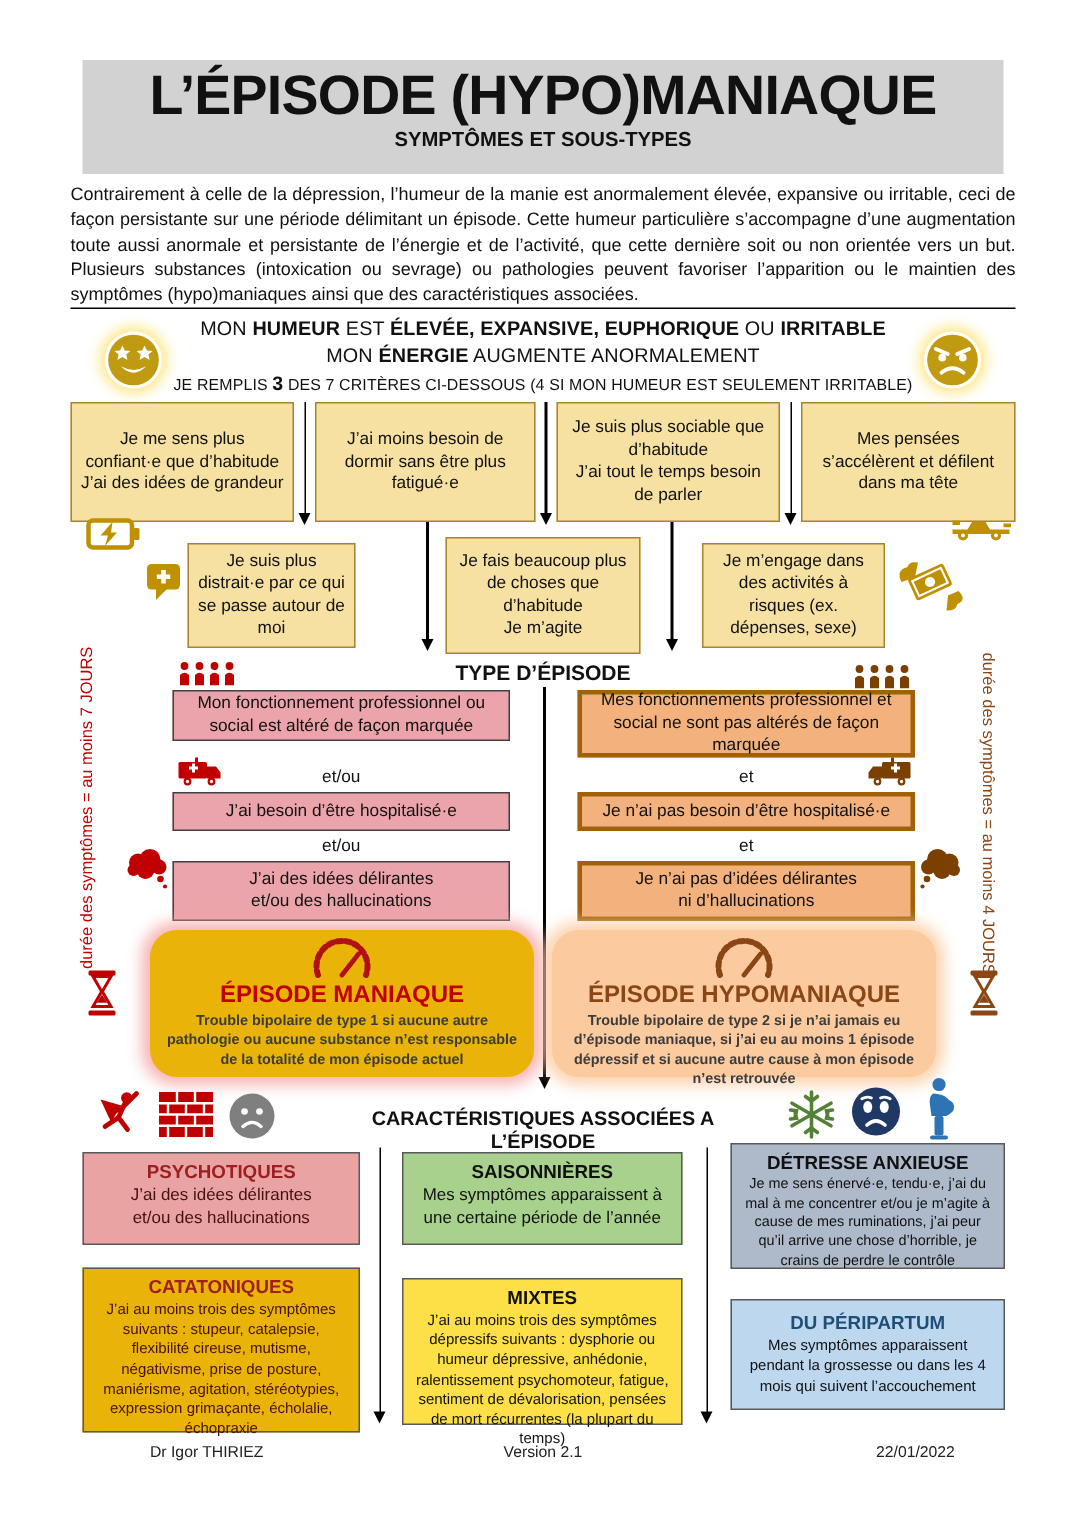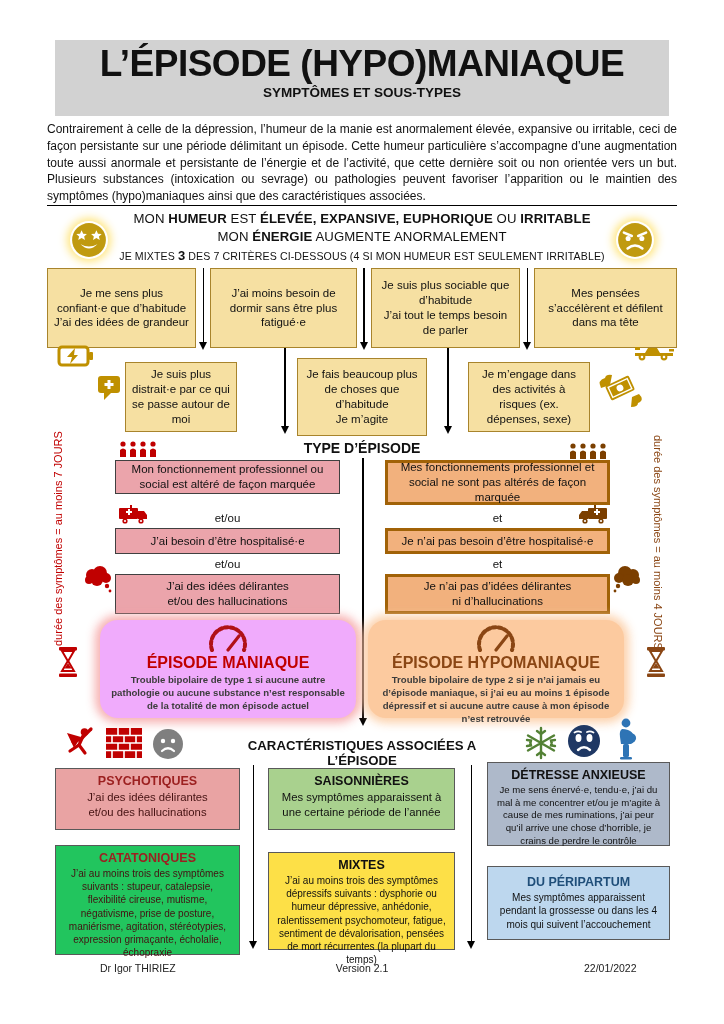--- a/index.html
+++ b/index.html
@@ -51,21 +51,21 @@
 
   <div class="abs" style="left:47px;top:205px;width:630px;height:1px;background:#000;"></div>
 
   <div class="abs mood" style="left:100px;top:211px;width:524px;font-weight:400;">
     <span>MON </span><b>HUMEUR</b><span> EST </span><b>ÉLEVÉE, EXPANSIVE, EUPHORIQUE</b><span> OU </span><b>IRRITABLE</b>
   </div>
   <div class="abs mood" style="left:100px;top:229px;width:524px;">
     <span>MON </span><b>ÉNERGIE</b><span> AUGMENTE ANORMALEMENT</span>
   </div>
   <div class="abs mood mood3" style="left:100px;top:248px;width:524px;">
-    <span>JE MIXTES </span><span class="big3">3</span><span> DES 7 CRITÈRES CI-DESSOUS (4 SI MON HUMEUR EST SEULEMENT IRRITABLE)</span>
+    <span>JE REMPLIS </span><span class="big3">3</span><span> DES 7 CRITÈRES CI-DESSOUS (4 SI MON HUMEUR EST SEULEMENT IRRITABLE)</span>
   </div>
 
   <div class="abs" style="left:70px;top:221px;width:38px;height:38px;border-radius:50%;box-shadow:0 0 9px 3px rgba(255,228,120,.95);">
     <svg width="38" height="38" viewBox="0 0 36 36">
         <circle cx="18" cy="18" r="16" fill="#c09a10"></circle>
       <polygon fill="#fff" points="11,8.8 12.5,12 16,12.3 13.4,14.6 14.2,18 11,16.1 7.8,18 8.6,14.6 6,12.3 9.5,12"></polygon>
       <polygon fill="#fff" points="25,8.8 26.5,12 30,12.3 27.4,14.6 28.2,18 25,16.1 21.8,18 22.6,14.6 20,12.3 23.5,12"></polygon>
       <path d="M10 22 Q18 30 26 22 Q18 26.5 10 22 Z" fill="#fff"></path>
       </svg>
   </div>
@@ -258,21 +258,21 @@
           <circle cx="18" cy="8" r="7"></circle>
           <circle cx="24" cy="13" r="5"></circle>
           <circle cx="15" cy="15" r="6"></circle>
           <circle cx="7" cy="15" r="4"></circle>
           <circle cx="25" cy="21" r="2.2"></circle>
           <circle cx="28" cy="26" r="1.4"></circle>
         </g>
       </svg>
   </div>
 
-  <div class="abs sumbox" style="left:100px;top:620px;width:256px;height:98px;background:#f0abfc;box-shadow:0 0 10px 5px rgba(246,164,164,.85);">
+  <div class="abs sumbox" style="left:100px;top:620px;width:256px;height:98px;background:#eab308;box-shadow:0 0 10px 5px rgba(246,164,164,.85);">
     <div style="margin-top:4px;">
       <svg width="46" height="28" viewBox="0 0 46 28">
           <path d="M7 26 A17 17 0 1 1 39 26" fill="none" stroke="#b01117" stroke-width="4" stroke-dasharray="3.2 2.6" stroke-linecap="round"></path>
           <path d="M23 26 L34 12" stroke="#b01117" stroke-width="3.2" stroke-linecap="round"></path>
         </svg>
     </div>
     <div class="sumtitle" style="color:#c00000;">ÉPISODE MANIAQUE</div>
     <div class="sumtext">Trouble bipolaire de type 1 si aucune autre pathologie ou aucune substance n’est responsable de la totalité de mon épisode actuel</div>
   </div>
   <div class="abs sumbox" style="left:368px;top:620px;width:256px;height:98px;background:#fcca9f;box-shadow:0 0 10px 5px rgba(252,202,159,.85);">
@@ -377,21 +377,21 @@
   </div>
   <div class="abs charbox" style="left:268px;top:768px;width:187px;height:62px;background:#a9d18e;">
     <div class="chartitle">SAISONNIÈRES</div>
     <div class="chartext pre">Mes symptômes apparaissent à
 une certaine période de l’année</div>
   </div>
   <div class="abs charbox small" style="left:487px;top:762px;width:183px;height:84px;background:#aeb9ca;">
     <div class="chartitle">DÉTRESSE ANXIEUSE</div>
     <div class="chartext">Je me sens énervé·e, tendu·e, j’ai du mal à me concentrer et/ou je m’agite à cause de mes ruminations, j’ai peur qu’il arrive une chose d’horrible, je crains de perdre le contrôle</div>
   </div>
-  <div class="abs charbox mid" style="left:55px;top:845px;width:185px;height:110px;background:#22c55e;">
+  <div class="abs charbox mid" style="left:55px;top:845px;width:185px;height:110px;background:#eab308;">
     <div class="chartitle" style="color:#9c2020;">CATATONIQUES</div>
     <div class="chartext" style="color:#441111;">J’ai au moins trois des symptômes suivants : stupeur, catalepsie, flexibilité cireuse, mutisme, négativisme, prise de posture, maniérisme, agitation, stéréotypies, expression grimaçante, écholalie, échopraxie</div>
   </div>
   <div class="abs charbox mid" style="left:268px;top:852px;width:187px;height:98px;background:#fde047;">
     <div class="chartitle">MIXTES</div>
     <div class="chartext">J’ai au moins trois des symptômes dépressifs suivants : dysphorie ou humeur dépressive, anhédonie, ralentissement psychomoteur, fatigue, sentiment de dévalorisation, pensées de mort récurrentes (la plupart du temps)</div>
   </div>
   <div class="abs charbox mid cell" style="left:487px;top:866px;width:183px;height:74px;background:#bdd7ee;flex-direction:column;">
     <div class="chartitle" style="color:#1f4e79;">DU PÉRIPARTUM</div>
     <div class="chartext">Mes symptômes apparaissent pendant la grossesse ou dans les 4 mois qui suivent l’accouchement</div>

